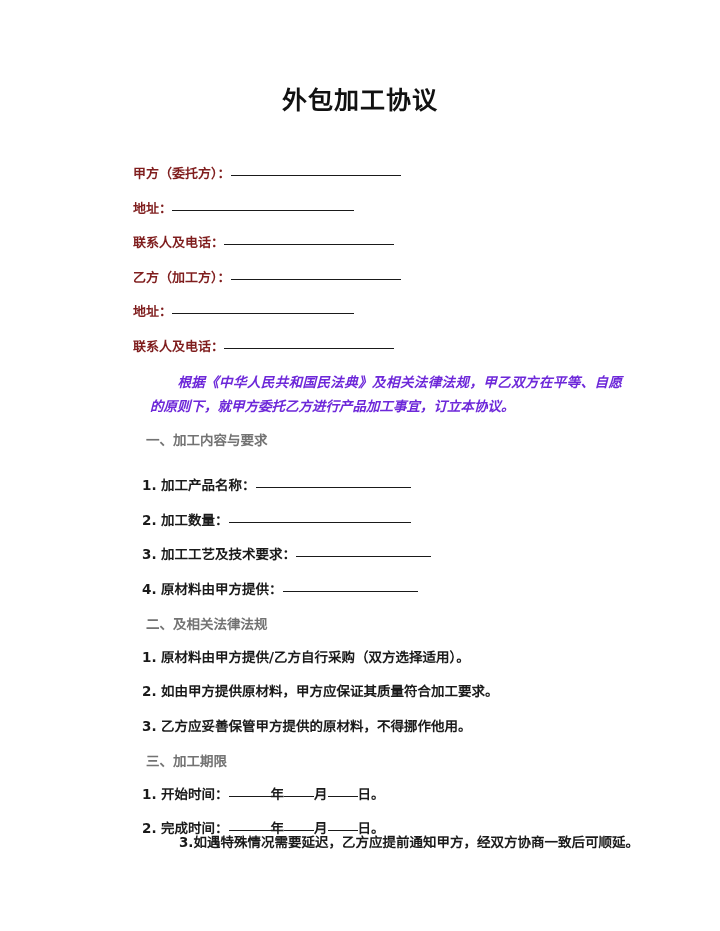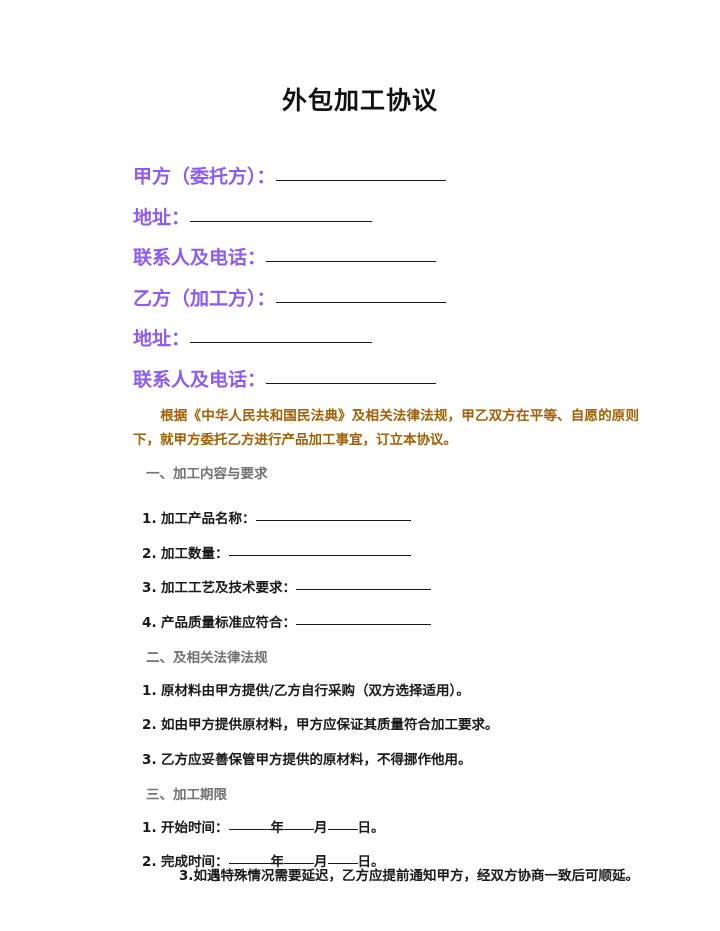--- a/index.html
+++ b/index.html
@@ -34,48 +34,49 @@
     letter-spacing: 1px;
     margin: 0;
     padding: 0;
     position: absolute;
     left: 0;
     right: 0;
     top: 80px;
     color: #111111;
   }
   .field-line {
-    font-size: 19px;
+    font-size: 13px;
     font-weight: 700;
     line-height: 1;
     margin: 0 0 21.5px 0;
     white-space: nowrap;
-    color: #8b5cf6;
+    color: #7f1d1d;
   }
   .blank {
     display: inline-block;
     border-bottom: 1.5px solid #1a1a1a;
     vertical-align: 2px;
     height: 0;
   }
   .bl-170 { width: 170px; }
   .bl-180 { width: 182px; }
   .bl-155 { width: 155px; }
   .bl-135 { width: 135px; }
   .bl-40  { width: 42px; }
   .bl-28  { width: 30px; }
 
   .para {
     font-size: 13.5px;
     font-weight: 700;
     line-height: 24px;
-    margin: 0;
+    margin: 17px;
     text-align: justify;
     text-justify: inter-ideograph;
-    color: #a16207;
+    color: #6d28d9;
+    font-style: italic;
   }
   .para .indent { display: inline-block; width: 27px; }
 
   .sec-heading {
     font-size: 13.5px;
     font-weight: 700;
     margin: 0;
     line-height: 1;
     padding-left: 13px;
     color: #737373;
@@ -131,21 +132,21 @@
     <p class="list-item" style="margin-bottom:21px;margin-top:32px;">
       <span class="num">1.</span><span>加工产品名称：</span><span class="blank bl-155"></span>
     </p>
     <p class="list-item" style="margin-bottom:21px;">
       <span class="num">2.</span><span>加工数量：</span><span class="blank bl-180"></span>
     </p>
     <p class="list-item" style="margin-bottom:21px;">
       <span class="num">3.</span><span>加工工艺及技术要求：</span><span class="blank bl-135"></span>
     </p>
     <p class="list-item" style="margin-bottom:0;">
-      <span class="num">4.</span><span>产品质量标准应符合：</span><span class="blank bl-135"></span>
+      <span class="num">4.</span><span>原材料由甲方提供：</span><span class="blank bl-135"></span>
     </p>
 
     <p class="sec-heading" style="margin:22px 0 19px 0;">二、及相关法律法规</p>
     <p class="list-item" style="margin-bottom:21px;">
       <span class="num">1.</span><span>原材料由甲方提供/乙方自行采购（双方选择适用）。</span>
     </p>
     <p class="list-item" style="margin-bottom:21px;">
       <span class="num">2.</span><span>如由甲方提供原材料，甲方应保证其质量符合加工要求。</span>
     </p>
     <p class="list-item" style="margin-bottom:0;">

